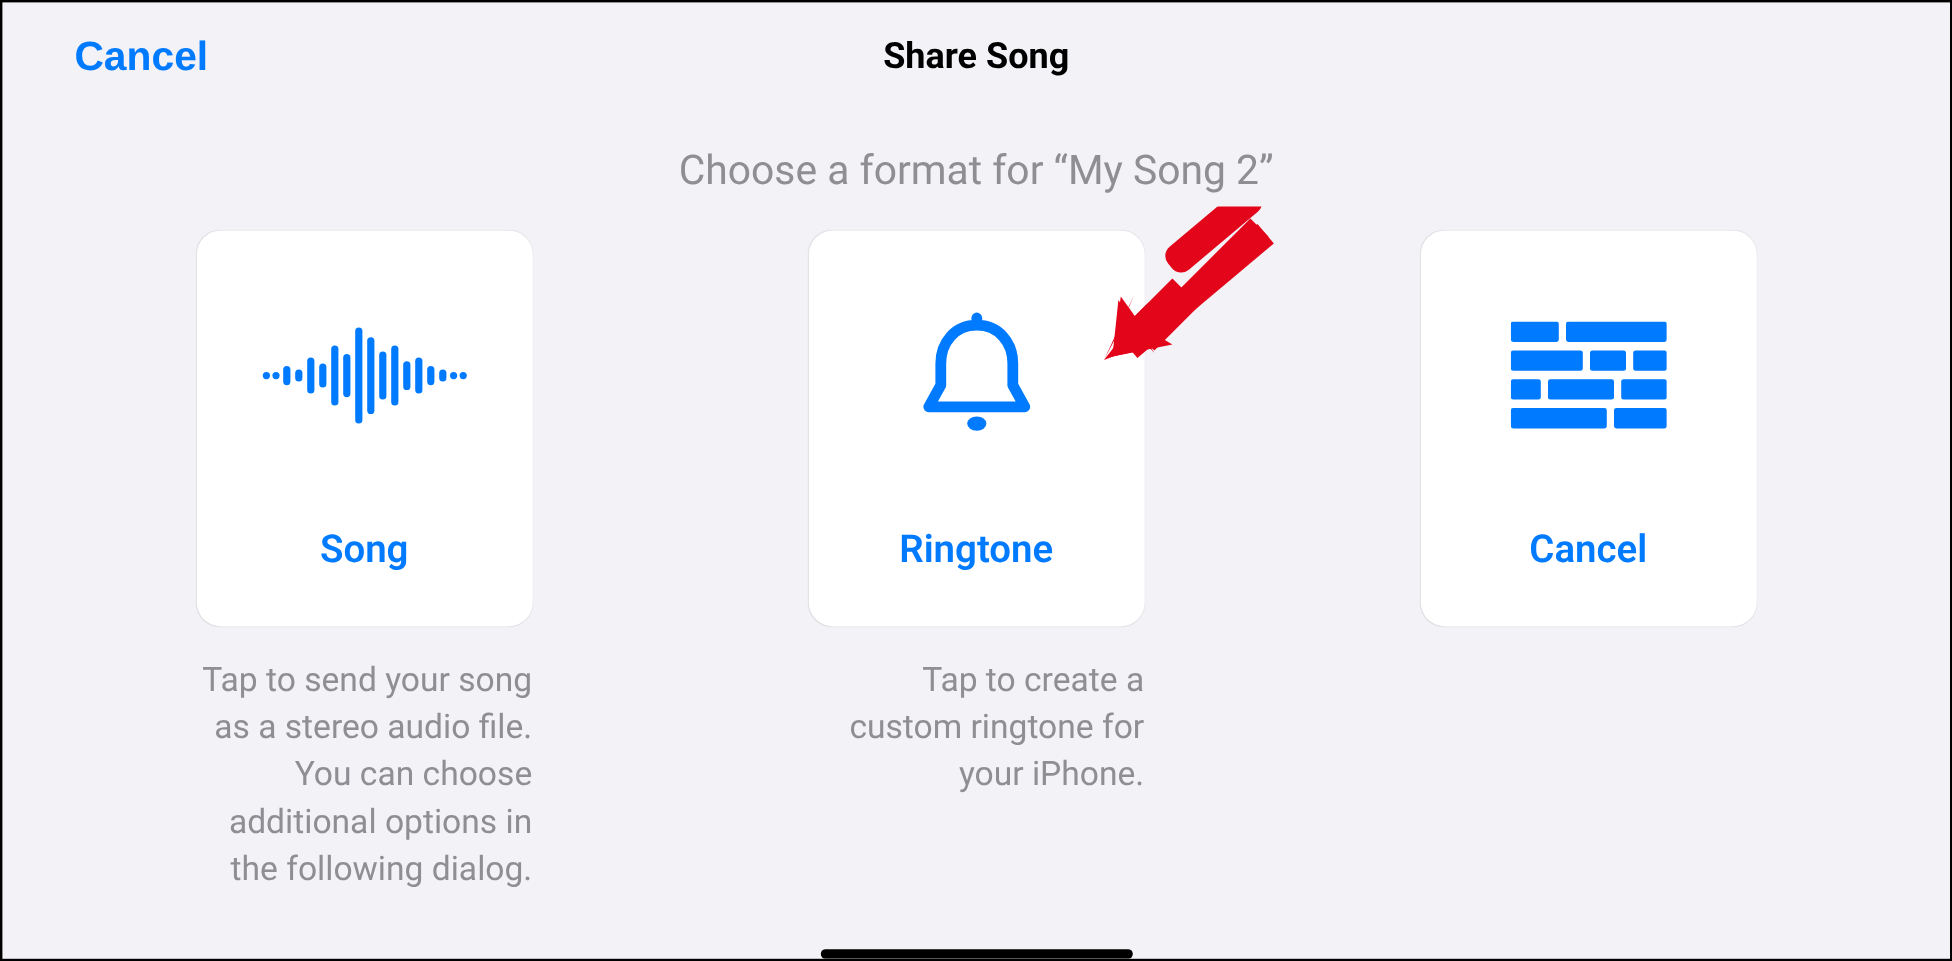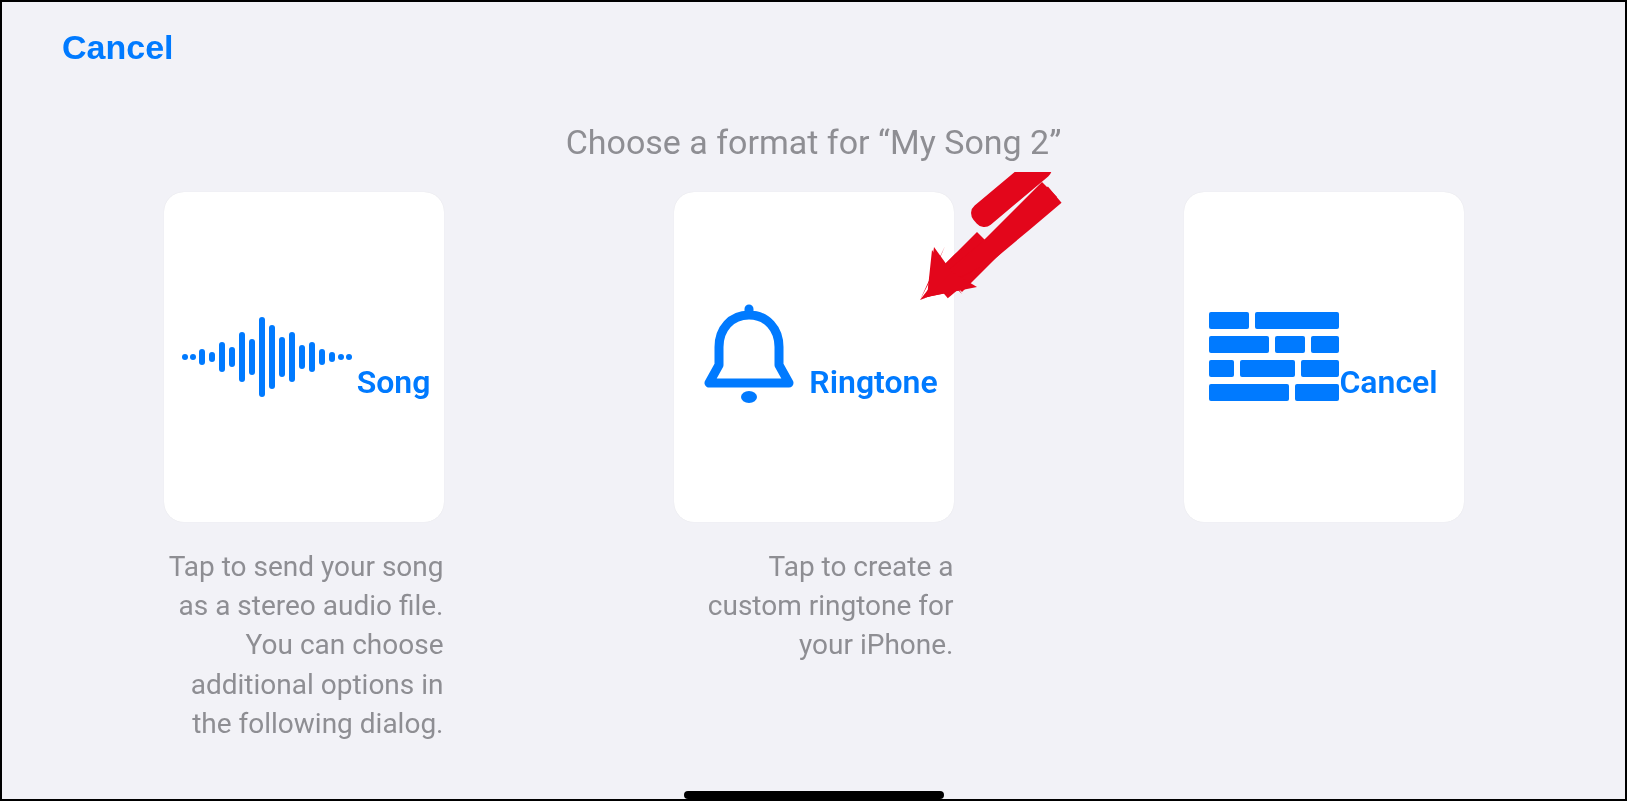--- a/index.html
+++ b/index.html
@@ -58,21 +58,21 @@
       display: flex;
       flex-direction: column;
       width: 280px;
     }
     .card {
       background: #fff;
       border-radius: 20px;
       width: 280px;
       height: 330px;
       display: flex;
-      flex-direction: row;
+      flex-direction: column;
       align-items: center;
       justify-content: center;
       cursor: pointer;
       padding: 20px;
       box-shadow: 0 0 1px rgba(0,0,0,0.1);
     }
     .icon-area {
       height: 150px;
       display: flex;
       align-items: center;
@@ -107,20 +107,21 @@
       height: 8px;
       background: #000;
       border-radius: 4px;
     }
   </style>
 </head>
 <body>
 
 <div class="header">
   <button class="cancel-btn">Cancel</button>
+  <div class="title">Share Song</div>
 </div>
 
 <div class="subtitle">Choose a format for “My Song 2”</div>
 
 <div class="cards-container">
 
   <div class="card-wrapper">
     <div class="card">
       <div class="icon-area">
         <svg width="180" height="100" viewBox="0 0 180 100">

